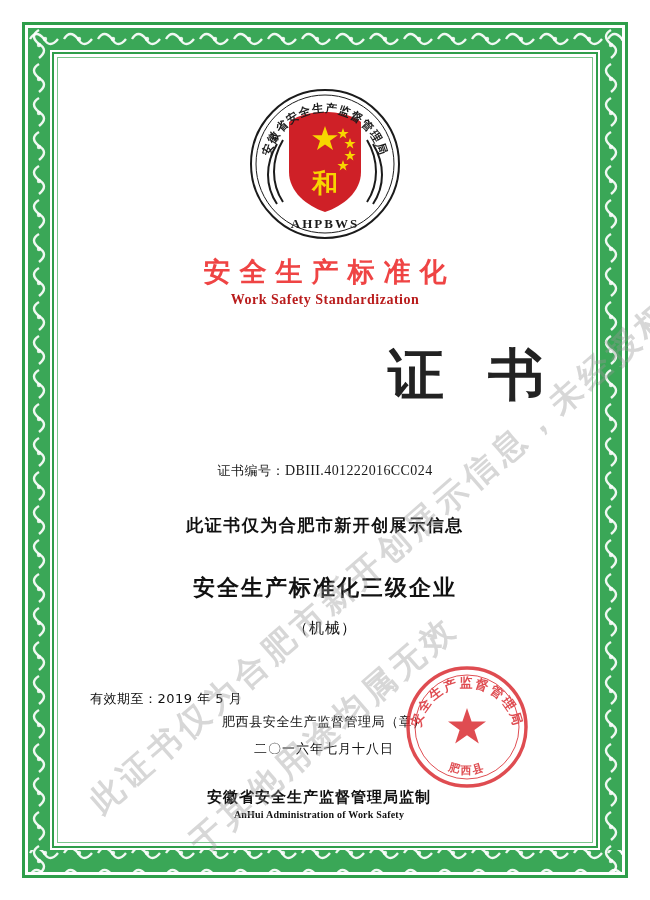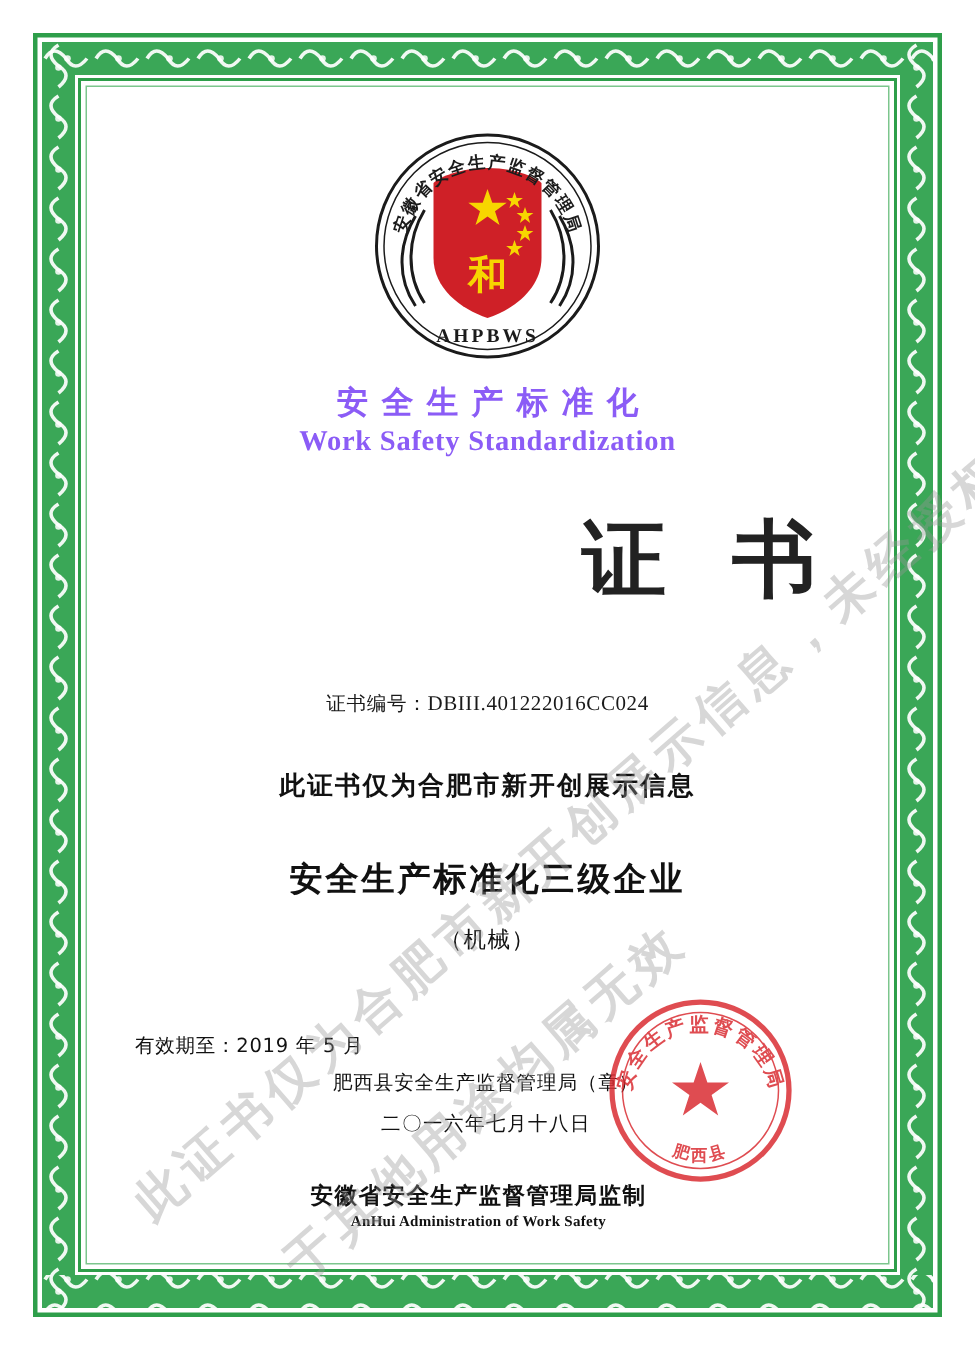--- a/index.html
+++ b/index.html
@@ -90,32 +90,32 @@
   .emblem {
     position: relative;
     width: 152px;
     height: 152px;
   }
 
   
   .title-cn {
     margin-top: 14px;
     font-family: "DejaVu Sans", sans-serif;
-    font-size: 21px;
-    font-weight: bold;
-    color: #8b5cf6;
+    font-size: 27px;
+    font-weight: bold;
+    color: #ef4444;
     letter-spacing: 9px;
     text-indent: 9px;
   }
   .title-en {
     margin-top: 2px;
     font-family: "Liberation Serif", serif;
-    font-size: 19px;
-    font-weight: bold;
-    color: #8b5cf6;
+    font-size: 14px;
+    font-weight: bold;
+    color: #b91c1c;
     letter-spacing: 0.5px;
   }
 
   .big-cn {
     margin-top: 30px;
     font-family: "DejaVu Sans", sans-serif;
     font-size: 56px;
     font-weight: bold;
     color: #222222;
     letter-spacing: 44px;

